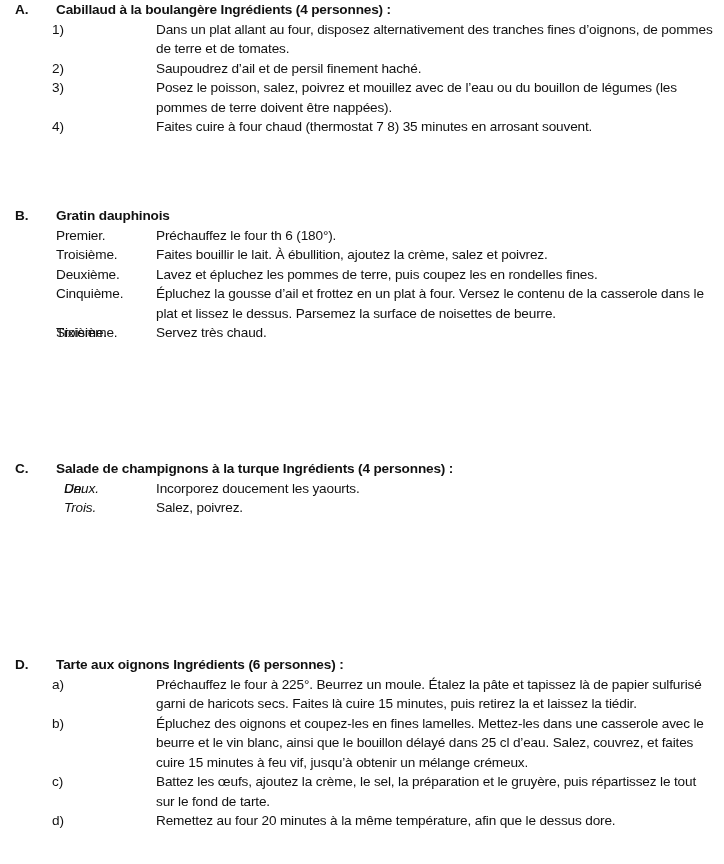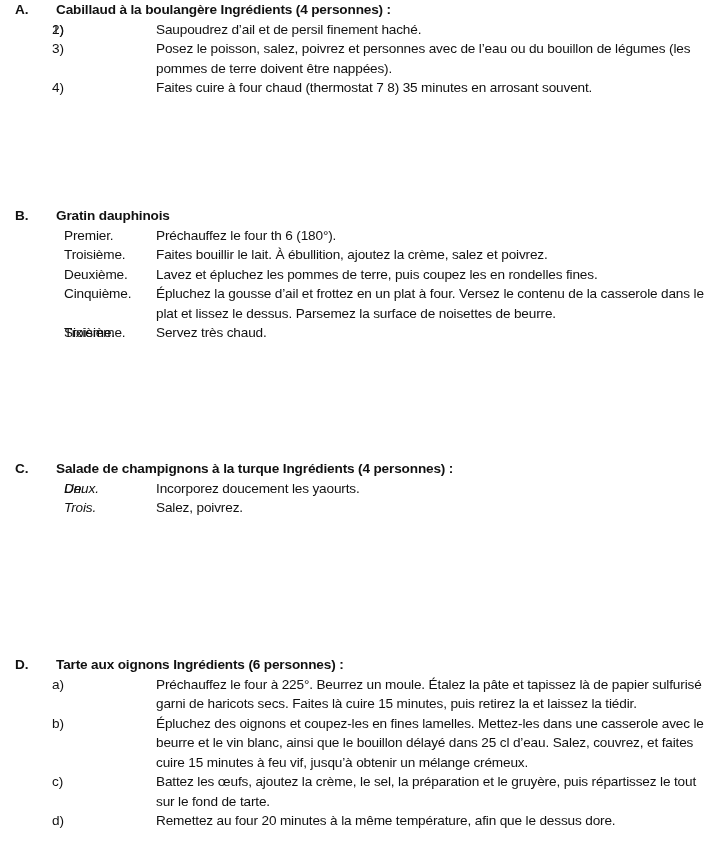--- a/index.html
+++ b/index.html
@@ -46,21 +46,21 @@
     .item {
       position: relative;
       line-height: 19.5px;
     }
     .item-marker {
       position: absolute;
       top: 0;
       white-space: nowrap;
     }
     .marker-num { left: 52px; }
-    .marker-word { left: 64px; }
+    .marker-word { left: 56px; }
     .marker-word-c { left: 64px; font-style: italic; }
     .item-text {
       margin-left: 156px;
       width: 560px;
       display: block;
     }
     #sec-a { top: 0px; }
     #sec-b { top: 206px; }
     #sec-c { top: 459px; }
     #sec-d { top: 655px; }
@@ -70,28 +70,29 @@
 
 <div class="doc">
 
   <div class="section" id="sec-a">
     <div class="sec-head">
       <span class="sec-letter">A.</span>
       <span class="sec-title">Cabillaud à la boulangère Ingrédients (4 personnes) :</span>
     </div>
     <div class="item">
       <span class="item-marker marker-num">1)</span>
+      <span class="item-text">Dans un plat allant au four, disposez alternativement des tranches fines d’oignons, de pommes de terre et de tomates.</span>
     </div>
     <div class="item">
       <span class="item-marker marker-num">2)</span>
       <span class="item-text">Saupoudrez d’ail et de persil finement haché.</span>
     </div>
     <div class="item">
       <span class="item-marker marker-num">3)</span>
-      <span class="item-text">Posez le poisson, salez, poivrez et personnes avec de l’eau ou du bouillon de légumes (les pommes de terre doivent être nappées).</span>
+      <span class="item-text">Posez le poisson, salez, poivrez et mouillez avec de l’eau ou du bouillon de légumes (les pommes de terre doivent être nappées).</span>
     </div>
     <div class="item">
       <span class="item-marker marker-num">4)</span>
       <span class="item-text">Faites cuire à four chaud (thermostat 7 8) 35 minutes en arrosant souvent.</span>
     </div>
   </div>
 
   <div class="section" id="sec-b">
     <div class="sec-head">
       <span class="sec-letter">B.</span>

